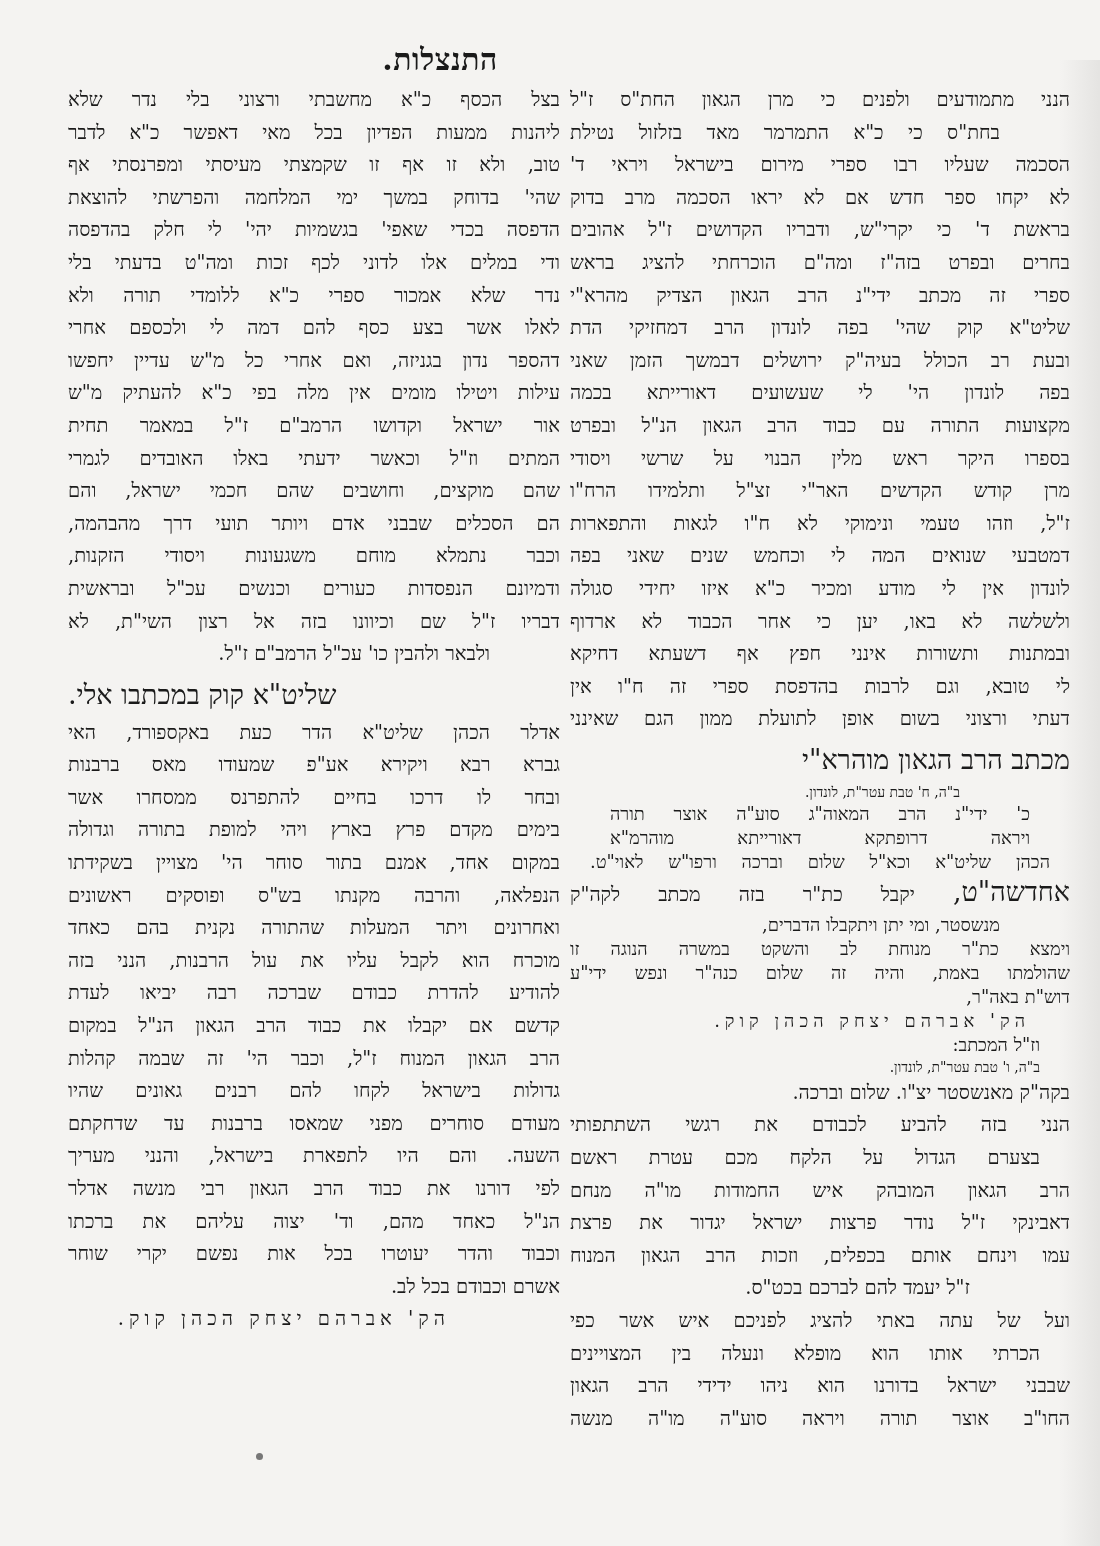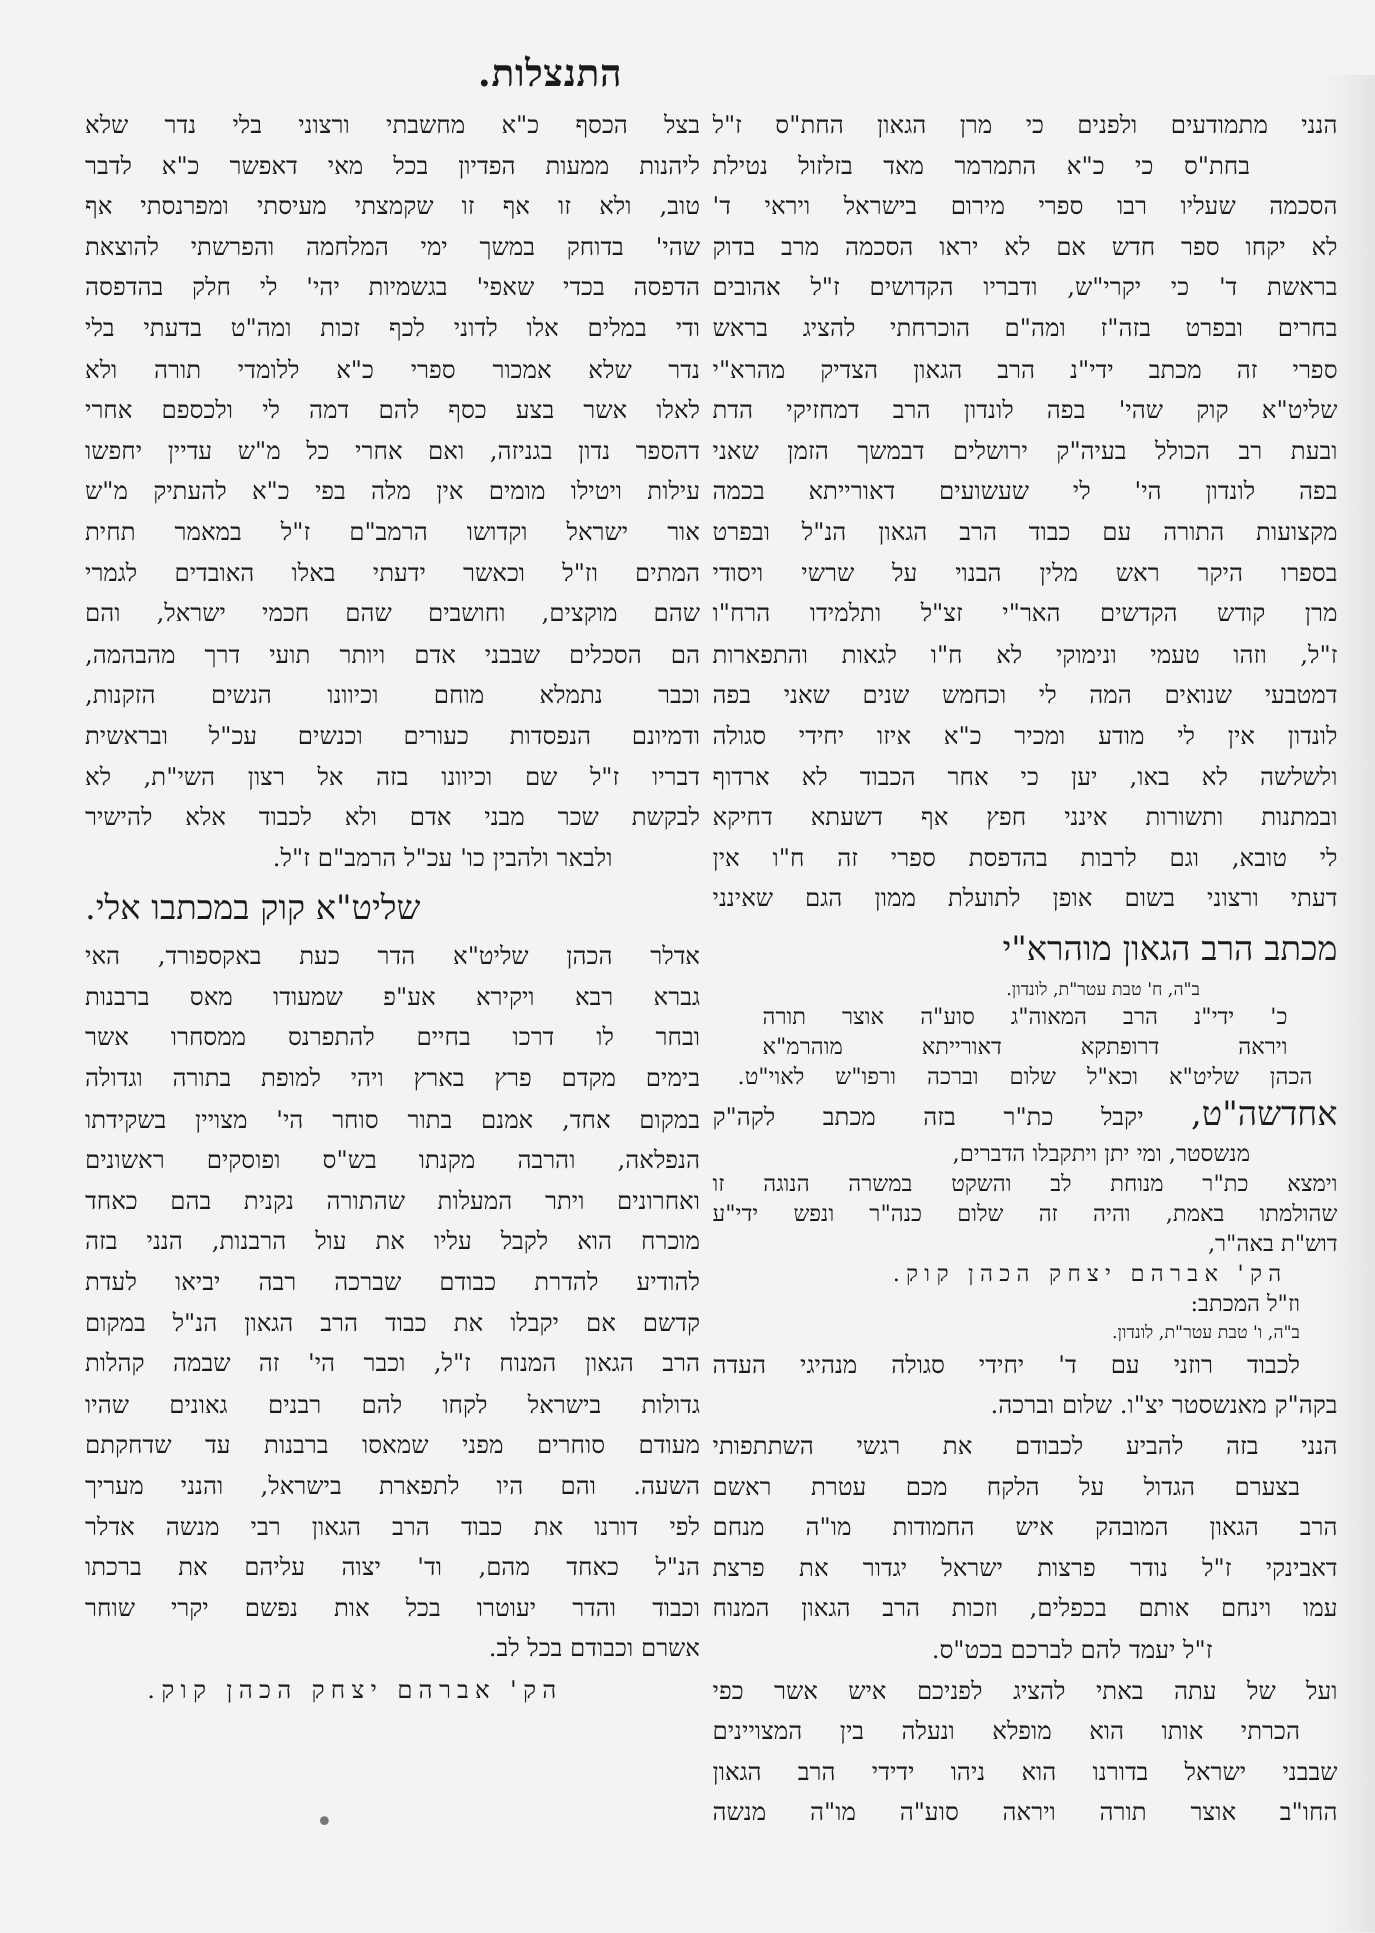--- a/index.html
+++ b/index.html
@@ -80,21 +80,20 @@
     <span class="mid" style="padding-right:70px;text-align-last:right">מנשסטר, ומי יתן ויתקבלו הדברים,</span>
     <span class="mid">וימצא כת"ר מנוחת לב והשקט במשרה הנוגה זו</span>
     <span class="mid">שהולמתו באמת, והיה זה שלום כנה"ר ונפש ידי"ע</span>
     <span class="mid" style="text-align-last:right">דוש"ת באה"ר,</span>
     <span class="mid sig" style="padding-right:40px;text-align-last:right">הק' אברהם יצחק הכהן קוק.</span>
   </div>
 
   <div>
     <span class="mid" style="padding-right:30px;text-align-last:right">וז"ל המכתב:</span>
     <span class="small" style="padding-right:30px">ב"ה, ו' טבת עטר"ת, לונדון.</span>
-    <span class="line indent">לכבוד רוזני עם ד' יחידי סגולה מנהיגי העדה</span>
     <span class="line last">בקה"ק מאנשסטר יצ"ו. שלום וברכה.</span>
     <span class="line">הנני בזה להביע לכבודם את רגשי השתתפותי</span>
     <span class="line indent">בצערם הגדול על הלקח מכם עטרת ראשם</span>
     <span class="line">הרב הגאון המובהק איש החמודות מו"ה מנחם</span>
     <span class="line">דאבינקי ז"ל נודר פרצות ישראל יגדור את פרצת</span>
     <span class="line">עמו וינחם אותם בכפלים, וזכות הרב הגאון המנוח</span>
     <span class="line last" style="padding-right:100px">ז"ל יעמד להם לברכם בכט"ס.</span>
     <span class="line">ועל של עתה באתי להציג לפניכם איש אשר כפי</span>
     <span class="line indent">הכרתי אותו הוא מופלא ונעלה בין המצויינים</span>
     <span class="line">שבבני ישראל בדורנו הוא ניהו ידידי הרב הגאון</span>
@@ -111,24 +110,23 @@
     <span class="line">הדפסה בכדי שאפי' בגשמיות יהי' לי חלק בהדפסה</span>
     <span class="line">ודי במלים אלו לדוני לכף זכות ומה"ט בדעתי בלי</span>
     <span class="line">נדר שלא אמכור ספרי כ"א ללומדי תורה ולא</span>
     <span class="line">לאלו אשר בצע כסף להם דמה לי ולכספם אחרי</span>
     <span class="line">דהספר נדון בגניזה, ואם אחרי כל מ"ש עדיין יחפשו</span>
     <span class="line">עילות ויטילו מומים אין מלה בפי כ"א להעתיק מ"ש</span>
     <span class="line">אור ישראל וקדושו הרמב"ם ז"ל במאמר תחית</span>
     <span class="line">המתים וז"ל וכאשר ידעתי באלו האובדים לגמרי</span>
     <span class="line">שהם מוקצים, וחושבים שהם חכמי ישראל, והם</span>
     <span class="line">הם הסכלים שבבני אדם ויותר תועי דרך מהבהמה,</span>
-    <span class="line">וכבר נתמלא מוחם וכיוונו הנשים הזקנות,</span>
+    <span class="line">וכבר נתמלא מוחם משגעונות ויסודי הזקנות,</span>
     <span class="line">ודמיונם הנפסדות כעורים וכנשים עכ"ל ובראשית</span>
     <span class="line">דבריו ז"ל שם וכיוונו בזה אל רצון השי"ת, לא</span>
-    <span class="line">לבקשת שכר מבני אדם ולא לכבוד אלא להישיר</span>
     <span class="line last" style="padding-right:70px">ולבאר ולהבין כו' עכ"ל הרמב"ם ז"ל.</span>
   </div>
 
   <span class="heading" style="text-align:left">שליט"א קוק במכתבו אלי.</span>
 
   <div>
     <span class="line">אדלר הכהן שליט"א הדר כעת באקספורד, האי</span>
     <span class="line">גברא רבא ויקירא אע"פ שמעודו מאס ברבנות</span>
     <span class="line">ובחר לו דרכו בחיים להתפרנס ממסחרו אשר</span>
     <span class="line">בימים מקדם פרץ בארץ ויהי למופת בתורה וגדולה</span>

